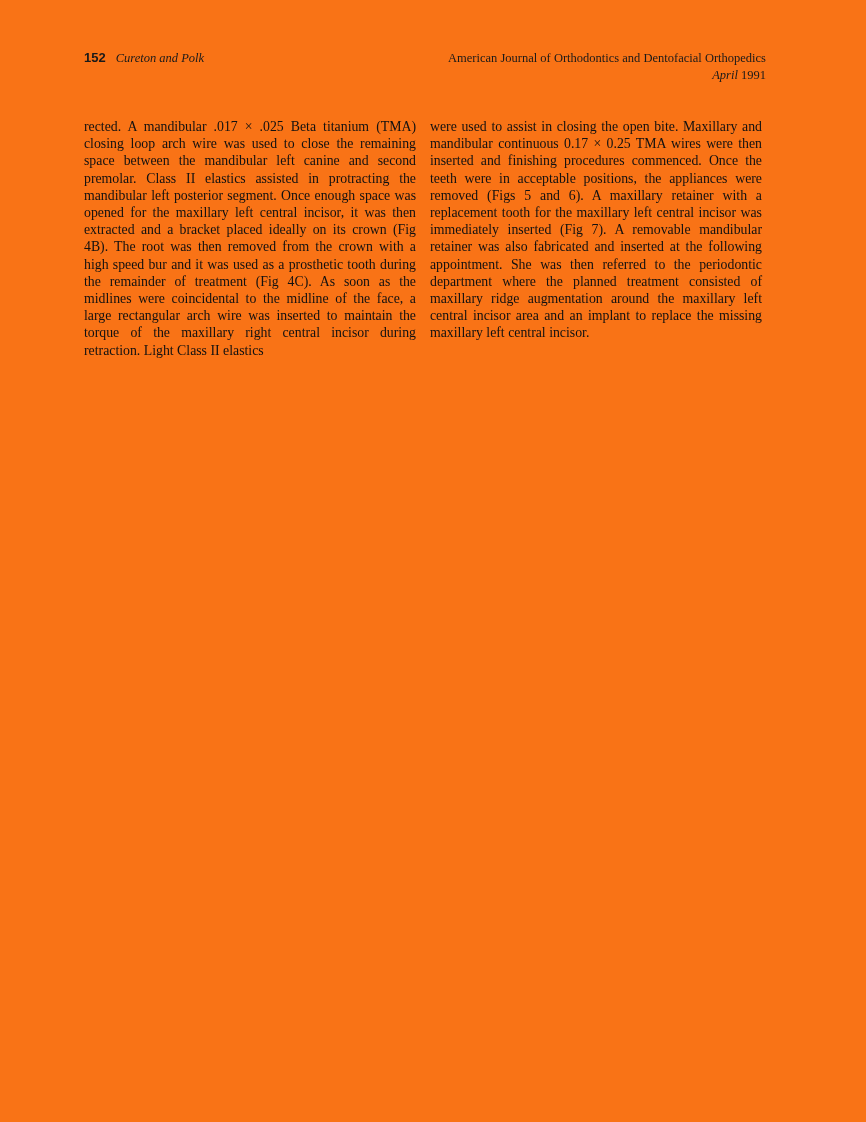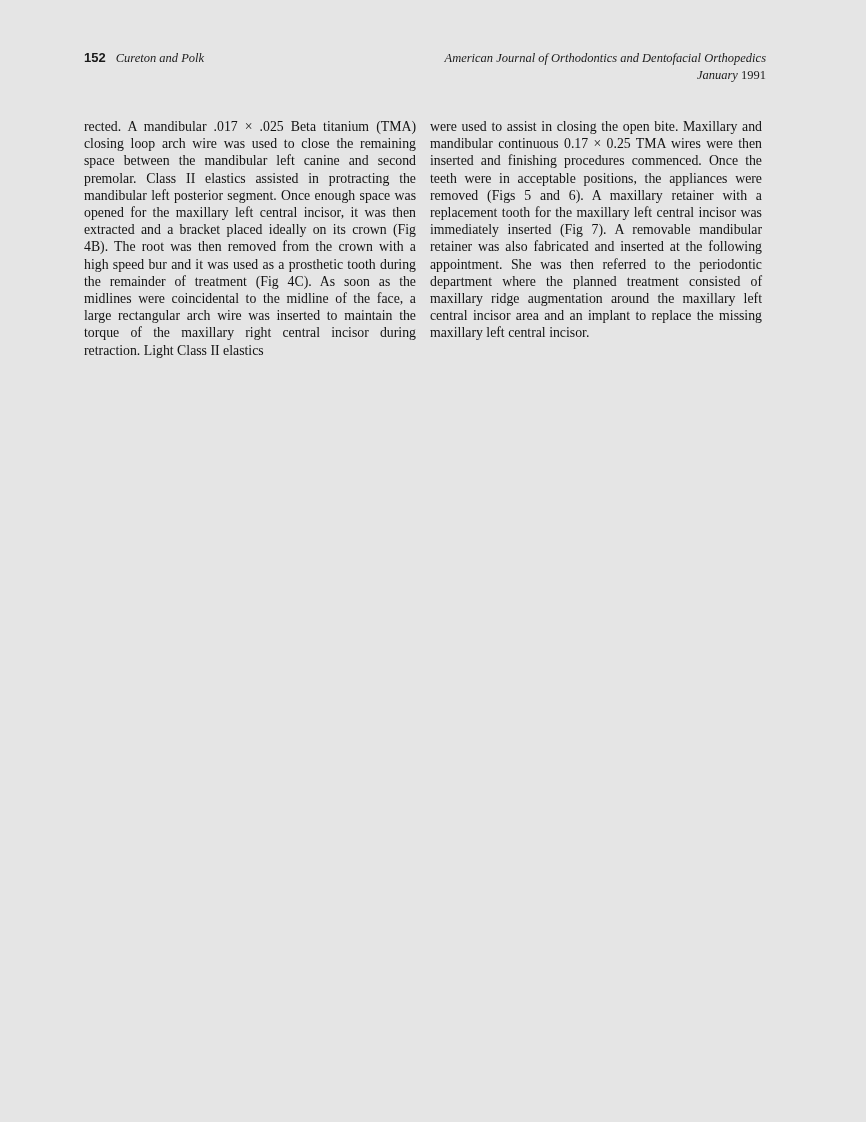--- a/index.html
+++ b/index.html
@@ -11,21 +11,21 @@
     height: 1122px;
     position: relative;
     font-family: "Liberation Serif", serif;
     color: #1a1a1a;
   }
   .page {
     position: absolute;
     top: 0; left: 0;
     width: 866px;
     height: 1122px;
-    background: #e5e5e5;
+    background: #f97316;
     overflow: hidden;
   }
   .running-head {
     position: absolute;
     top: 50px;
     left: 84px;
     right: 100px;
     display: flex;
     justify-content: space-between;
     align-items: flex-start;
@@ -42,21 +42,20 @@
     margin-right: 10px;
   }
   .authors {
     font-style: italic;
   }
   .head-right {
     text-align: right;
     line-height: 1.35;
   }
   .journal-title {
-    font-style: italic;
   }
   .issue-line {
     font-style: italic;
   }
   .issue-line .year {
     font-style: normal;
   }
   .body-columns {
     position: absolute;
     top: 118px;
@@ -78,21 +77,21 @@
 
 <div class="page">
 
   <div class="running-head">
     <div class="head-left">
       <span class="page-number">152</span><span class="authors">Cureton and Polk</span>
     </div>
     <div class="head-right">
       <div class="journal-title">American Journal of Orthodontics and Dentofacial Orthopedics</div>
       <div class="issue-line">
-        <span>January</span>
+        <span>April</span>
         <span class="year">1991</span>
       </div>
     </div>
   </div>
 
   <div class="body-columns">
     <div class="column">rected. A mandibular .017 × .025 Beta titanium (TMA) closing loop arch wire was used to close the remaining space between the mandibular left canine and second premolar. Class II elastics assisted in protracting the mandibular left posterior segment. Once enough space was opened for the maxillary left central incisor, it was then extracted and a bracket placed ideally on its crown (Fig 4B). The root was then removed from the crown with a high speed bur and it was used as a prosthetic tooth during the remainder of treatment (Fig 4C). As soon as the midlines were coincidental to the midline of the face, a large rectangular arch wire was inserted to maintain the torque of the maxillary right central incisor during retraction. Light Class II elastics</div>
     <div class="column">were used to assist in closing the open bite. Maxillary and mandibular continuous 0.17 × 0.25 TMA wires were then inserted and finishing procedures commenced. Once the teeth were in acceptable positions, the appliances were removed (Figs 5 and 6). A maxillary retainer with a replacement tooth for the maxillary left central incisor was immediately inserted (Fig 7). A removable mandibular retainer was also fabricated and inserted at the following appointment. She was then referred to the periodontic department where the planned treatment consisted of maxillary ridge augmentation around the maxillary left central incisor area and an implant to replace the missing maxillary left central incisor.</div>
   </div>
 

